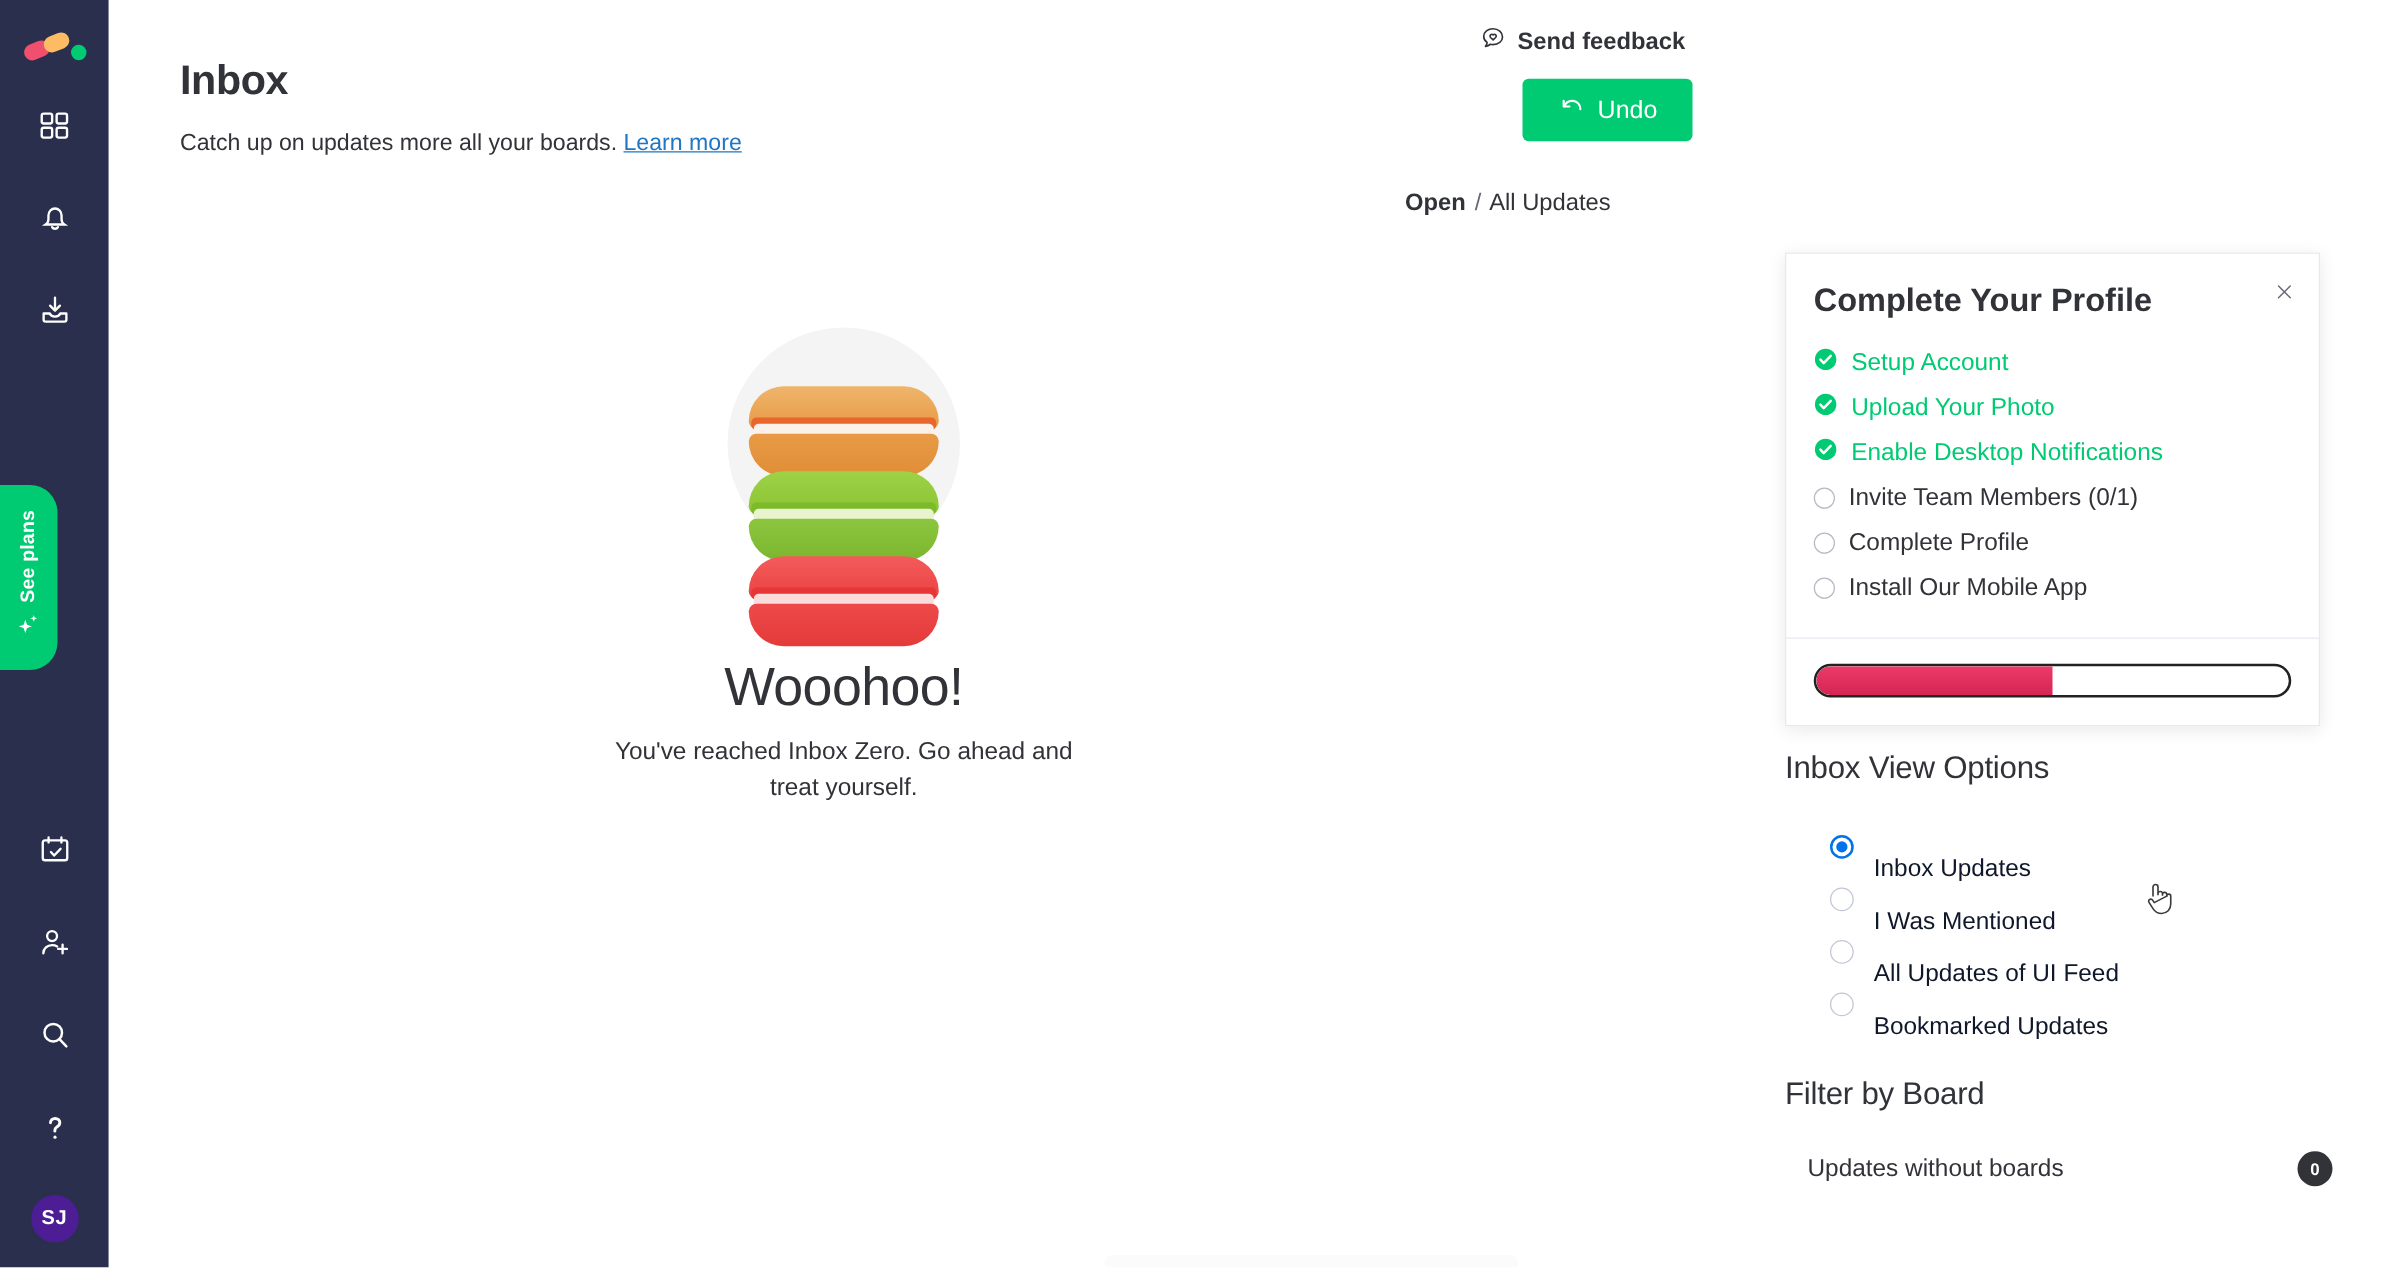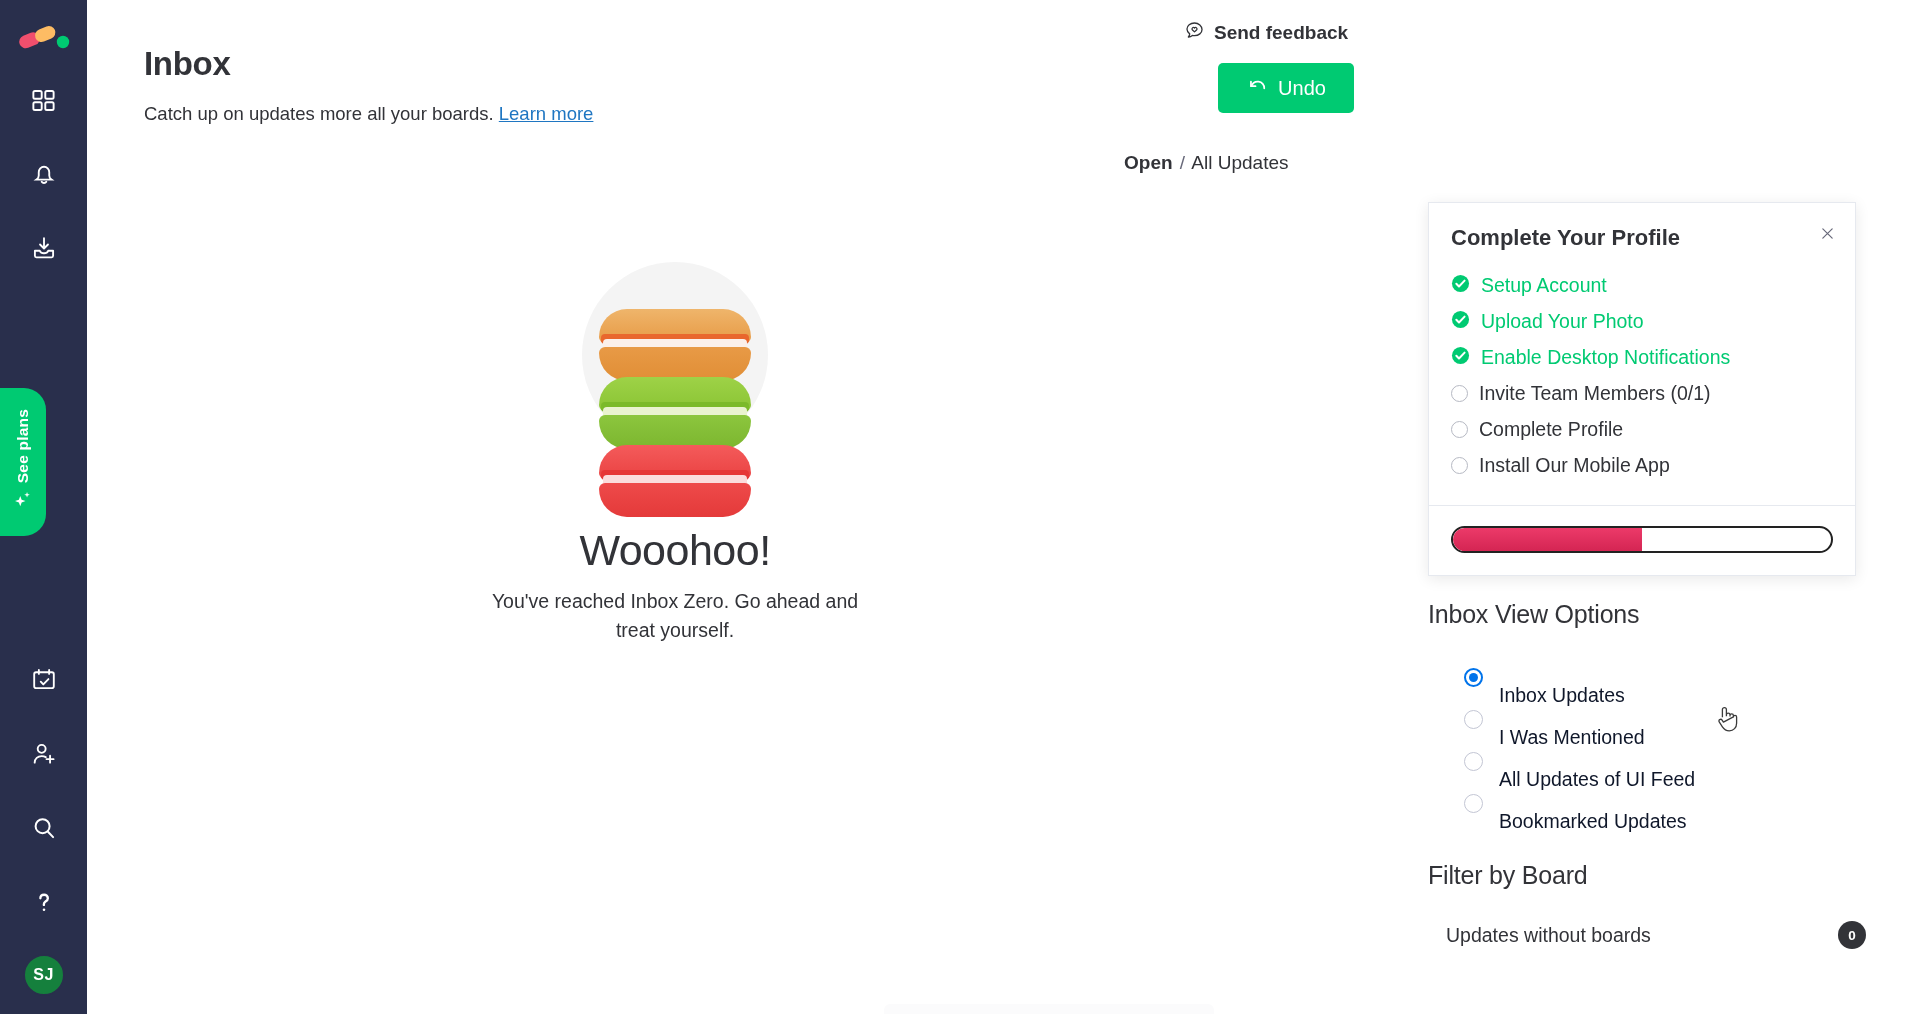--- a/index.html
+++ b/index.html
@@ -45,21 +45,21 @@
     margin-bottom: 4px;
   }
   .sparkles { margin-top: 2px; }
 
   .nav-icons-bottom {
     position: absolute; bottom: 18px; left: 0; right: 0;
     display: flex; flex-direction: column; align-items: center; gap: 30px;
   }
   .avatar {
     width: 42px; height: 42px; border-radius: 50%;
-    background: #15803d; color: #fff;
+    background: #4c1d95; color: #fff;
     font-size: 16px; font-weight: 700; letter-spacing: .5px;
     display: flex; align-items: center; justify-content: center;
     cursor: pointer; border: 2px solid #292f4c;
   }
 
   
   .main { position: relative; flex: 1; height: 1014px; background: #fff; }
 
   .page-title {
     position: absolute; left: 57px; top: 45px;
@@ -143,21 +143,21 @@
 
   .profile-card {
     position: absolute; left: 0; top: 202px;
     width: 428px;
     background: #fff;
     border: 1px solid #e6e9ef;
     box-shadow: 0 3px 14px rgba(0,0,0,.09);
   }
   .profile-card-inner { padding: 22px 26px 22px 22px; position: relative; }
   .profile-title {
-    font-size: 22px; font-weight: 700; color: #323338;
+    font-size: 26px; font-weight: 700; color: #323338;
     margin-bottom: 16px;
   }
   .card-close {
     position: absolute; right: 16px; top: 18px;
     width: 24px; height: 24px; cursor: pointer;
     display: flex; align-items: center; justify-content: center;
   }
   .check-item {
     display: flex; align-items: center; gap: 11px;
     height: 36px; cursor: pointer;

